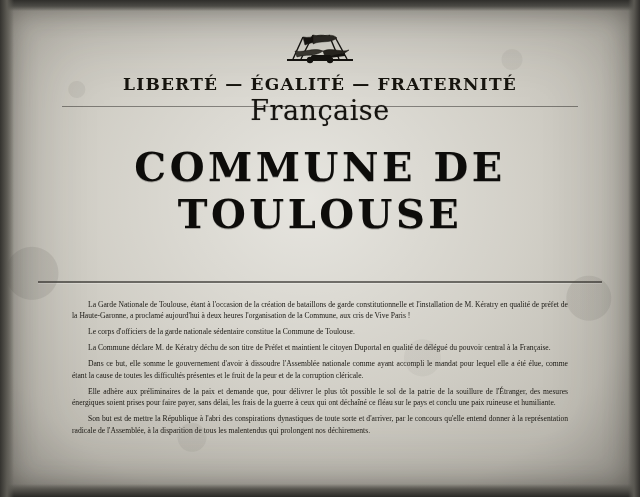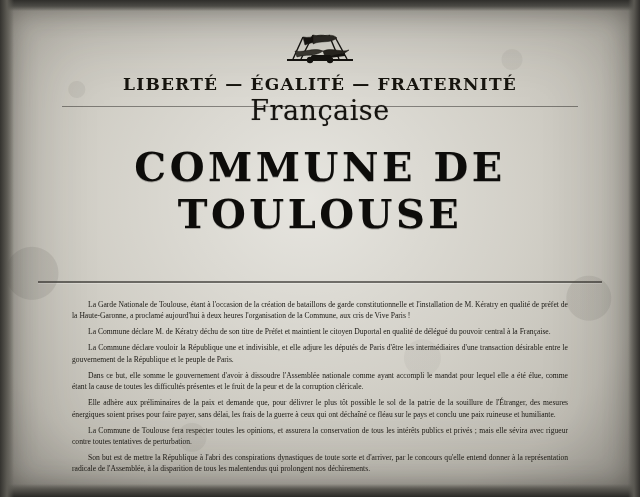--- a/index.html
+++ b/index.html
@@ -189,25 +189,24 @@
     <div class="motto">LIBERTÉ  —  ÉGALITÉ  —  FRATERNITÉ</div>
 
     <div class="rule"></div>
 
     <div class="main-title">COMMUNE DE TOULOUSE</div>
 
     <div class="rule2"></div>
 
     <div class="body">
       <p>La Garde Nationale de Toulouse, étant à l'occasion de la création de bataillons de garde constitutionnelle et l'installation de M. Kératry en qualité de préfet de la Haute-Garonne, a proclamé aujourd'hui à deux heures l'organisation de la Commune, aux cris de Vive Paris !</p>
+      <p>Le corps d'officiers de la garde nationale sédentaire constitue la Commune de Toulouse.</p>
       <p>La Commune déclare M. de Kératry déchu de son titre de Préfet et maintient le citoyen Duportal en qualité de délégué du pouvoir central à la Française.</p>
-      <p>La Commune déclare vouloir la République une et indivisible, et elle adjure les députés de Paris d'être les intermédiaires d'une transaction désirable entre le gouvernement de la République et le peuple de Paris.</p>
       <p>Dans ce but, elle somme le gouvernement d'avoir à dissoudre l'Assemblée nationale comme ayant accompli le mandat pour lequel elle a été élue, comme étant la cause de toutes les difficultés présentes et le fruit de la peur et de la corruption cléricale.</p>
       <p>Elle adhère aux préliminaires de la paix et demande que, pour délivrer le plus tôt possible le sol de la patrie de la souillure de l'Étranger, des mesures énergiques soient prises pour faire payer, sans délai, les frais de la guerre à ceux qui ont déchaîné ce fléau sur le pays et conclu une paix ruineuse et humiliante.</p>
-      <p>La Commune de Toulouse fera respecter toutes les opinions, et assurera la conservation de tous les intérêts publics et privés ; mais elle sévira avec rigueur contre toutes tentatives de perturbation.</p>
       <p>Son but est de mettre la République à l'abri des conspirations dynastiques de toute sorte et d'arriver, par le concours qu'elle entend donner à la représentation radicale de l'Assemblée, à la disparition de tous les malentendus qui prolongent nos déchirements.</p>
     </div>
 
   </div>
 
   <div class="grain"></div>
   <div class="vignette"></div>
   <div class="edge-top"></div>
   <div class="edge-bottom"></div>
   <div class="edge-left"></div>

